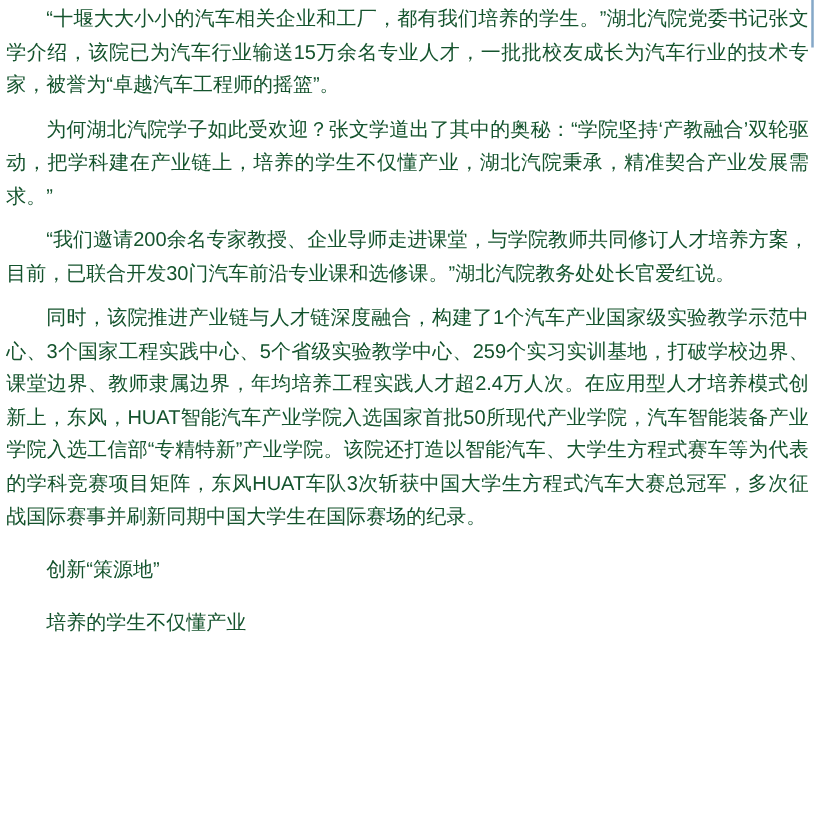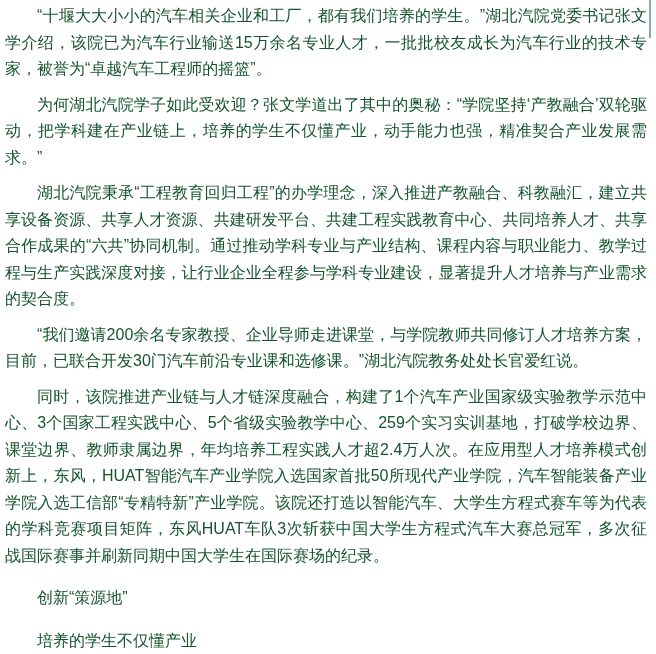--- a/index.html
+++ b/index.html
@@ -35,21 +35,20 @@
     top: 0;
     width: 2px;
     height: 38px;
   }
 </style>
 </head>
 <body>
 
 <div class="article" style="color: #14532d;">
   <p class="para">“十堰大大小小的汽车相关企业和工厂，都有我们培养的学生。”湖北汽院党委书记张文学介绍，该院已为汽车行业输送15万余名专业人才，一批批校友成长为汽车行业的技术专家，被誉为“卓越汽车工程师的摇篮”。</p>
-  <p class="para">为何湖北汽院学子如此受欢迎？张文学道出了其中的奥秘：“学院坚持‘产教融合’双轮驱动，把学科建在产业链上，培养的学生不仅懂产业，动手能力也强，精准契合产业发展需求。”</p>
-  <p class="para">湖北汽院秉承“工程教育回归工程”的办学理念，深入推进产教融合、科教融汇，建立共享设备资源、共享人才资源、共建研发平台、共建工程实践教育中心、共同培养人才、共享合作成果的“六共”协同机制。通过推动学科专业与产业结构、课程内容与职业能力、教学过程与生产实践深度对接，让行业企业全程参与学科专业建设，显著提升人才培养与产业需求的契合度。</p>
+  <p class="para">为何湖北汽院学子如此受欢迎？张文学道出了其中的奥秘：“学院坚持‘产教融合’双轮驱动，把学科建在产业链上，培养的学生不仅懂产业，湖北汽院秉承，精准契合产业发展需求。”</p>
   <p class="para">“我们邀请200余名专家教授、企业导师走进课堂，与学院教师共同修订人才培养方案，目前，已联合开发30门汽车前沿专业课和选修课。”湖北汽院教务处处长官爱红说。</p>
   <p class="para">同时，该院推进产业链与人才链深度融合，构建了1个汽车产业国家级实验教学示范中心、3个国家工程实践中心、5个省级实验教学中心、259个实习实训基地，打破学校边界、课堂边界、教师隶属边界，年均培养工程实践人才超2.4万人次。在应用型人才培养模式创新上，东风，HUAT智能汽车产业学院入选国家首批50所现代产业学院，汽车智能装备产业学院入选工信部“专精特新”产业学院。该院还打造以智能汽车、大学生方程式赛车等为代表的学科竞赛项目矩阵，东风HUAT车队3次斩获中国大学生方程式汽车大赛总冠军，多次征战国际赛事并刷新同期中国大学生在国际赛场的纪录。</p>
   <p class="para subhead">创新“策源地”</p>
   <p class="para subhead">培养的学生不仅懂产业</p>
 </div>
 
 <div class="scroll-fragment" style="background: rgb(133, 168, 200);"></div>
 
 </body></html>

